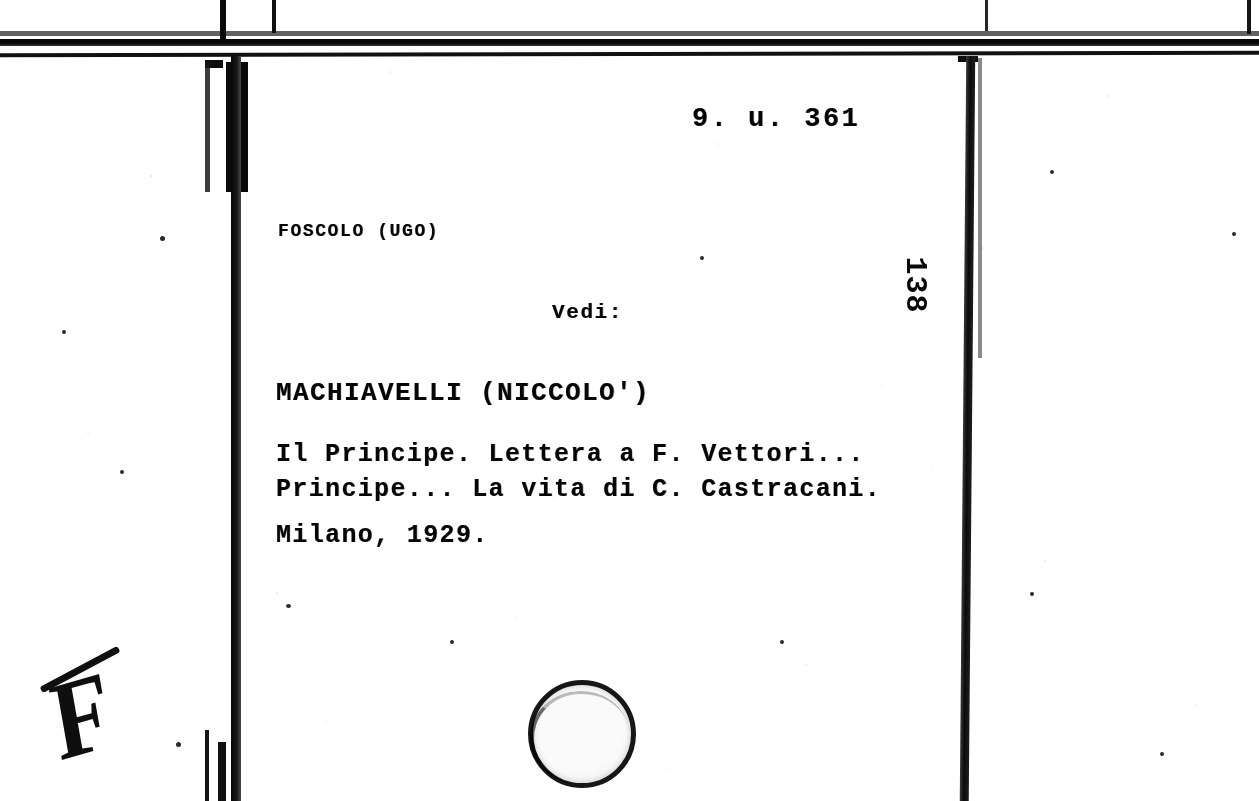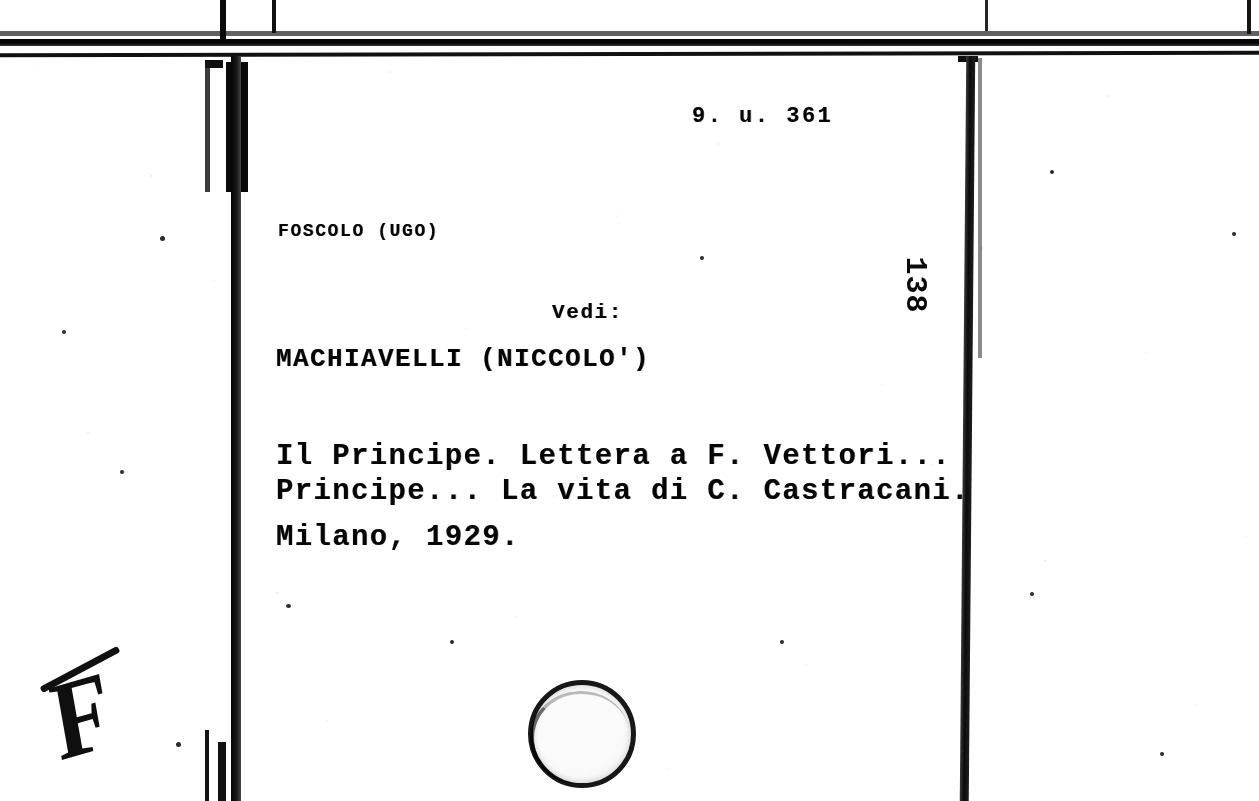--- a/index.html
+++ b/index.html
@@ -156,25 +156,25 @@
   
   .typed {
     position: absolute;
     white-space: pre;
     font-family: "Liberation Mono", "DejaVu Sans Mono", monospace;
     color: #0b0b0b;
     letter-spacing: 1.2px;
     font-weight: 700;
     text-shadow: 0.6px 0 0 rgba(0,0,0,.35), -0.4px 0.4px 0 rgba(0,0,0,.18);
   }
-  #shelfmark { left: 692px; top: 104px; font-size: 22px; letter-spacing: 2.5px; }
+  #shelfmark { left: 692px; top: 104px; font-size: 27px; letter-spacing: 2.5px; }
   #heading   { left: 278px; top: 221px; font-size: 18px; letter-spacing: 1.6px; }
   #seealso   { left: 552px; top: 301px; font-size: 21px; letter-spacing: 1.6px; }
-  #refname   { left: 276px; top: 344px; font-size: 26px; letter-spacing: 1.4px; }
-  .body-line { font-size: 29px; letter-spacing: 1.35px; font-family: Liberation Mono, monospace; }
+  #refname   { left: 276px; top: 378px; font-size: 26px; letter-spacing: 1.4px; }
+  .body-line { font-size: 25px; letter-spacing: 1.35px; font-family: Liberation Mono, monospace; }
   #body1 { left: 276px; top: 440px; }
   #body2 { left: 276px; top: 475px; }
   #body3 { left: 276px; top: 510px; margin-top: 11px; }
 
   
   #sidenum {
     position: absolute;
     left: 880px; top: 268px;
     width: 70px;
     font-size: 30px;

